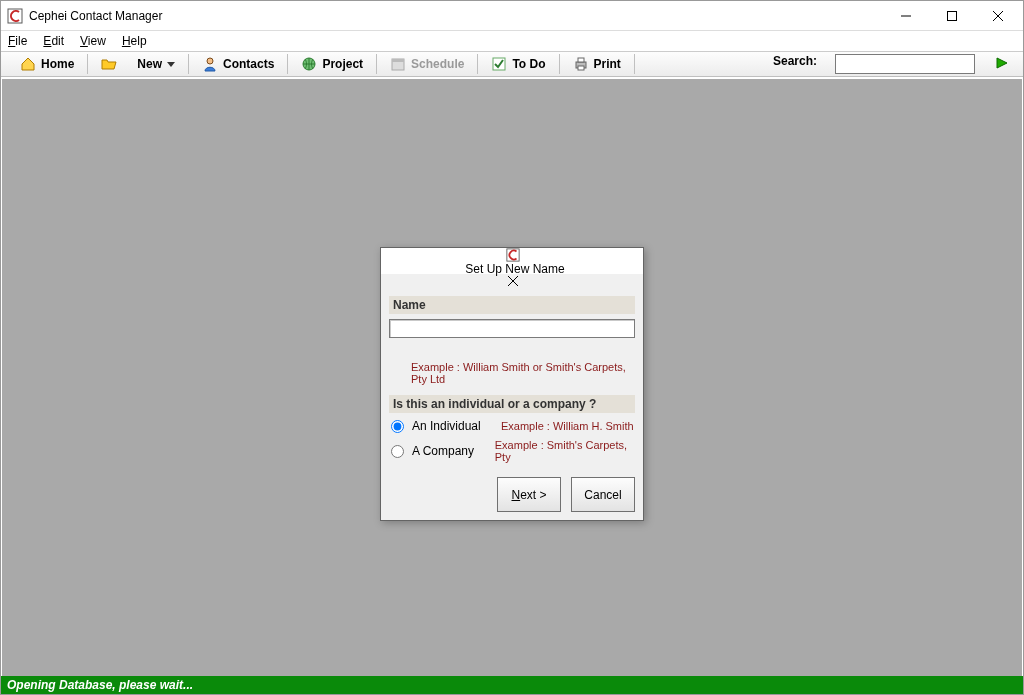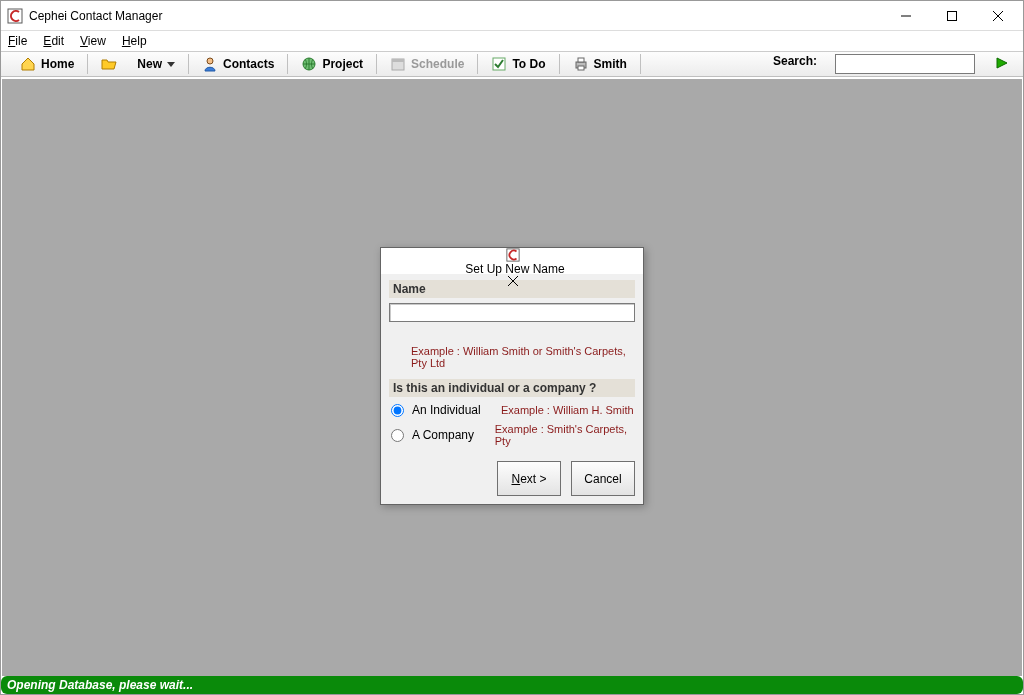--- a/index.html
+++ b/index.html
@@ -101,21 +101,20 @@
     position: absolute;
     left: 0; right: 0; bottom: 0;
     height: 18px;
     background: #0a8a0a;
     color: #fff;
     font-weight: bold;
     font-style: italic;
     font-size: 12px;
     display: flex; align-items: center;
     padding: 0 6px;
-    border-radius: 6px;
   }
   
   .dialog {
     position: absolute;
     left: 379px; top: 246px;
     width: 264px;
     background: #f0f0f0;
     border: 1px solid #646464;
     box-shadow: 2px 2px 8px rgba(0,0,0,0.25);
   }
@@ -126,21 +125,21 @@
     padding: 0 4px 0 6px;
     flex-direction: column;
   }
   .dialog-titlebar .title { font-size: 12px; margin-left: 4px;}
   .dialog-titlebar .spacer { flex: 1; }
   .dlg-close {
     width: 30px; height: 26px;
     display:flex;align-items:center;justify-content:center;
   }
   .dialog-body {
-    padding: 6px 8px 8px 8px;
+    padding: 22px 8px 8px 8px;
   }
   .section-heading {
     background: #e4e0d7;
     font-weight: bold;
     font-size: 12px;
     padding: 2px 4px;
     color: #333;
   }
   .name-input {
     width: 100%;
@@ -282,21 +281,21 @@
   </div>
   <div class="sep"></div>
   <div class="tbtn">
     <span class="ico">
       <svg width="16" height="16" viewBox="0 0 16 16">
           <rect x="3" y="6" width="10" height="6" fill="#bdbdbd" stroke="#666"></rect>
           <rect x="5" y="2" width="6" height="4" fill="#fff" stroke="#666"></rect>
           <rect x="5" y="10" width="6" height="4" fill="#fff" stroke="#666"></rect>
         </svg>
     </span>
-    <span>Smith</span>
+    <span>Print</span>
   </div>
   <div class="sep"></div>
 
   <div class="search-area">
     <span class="search-label">Search:</span>
     <input class="search-input" type="text" style="">
     <div class="go-btn">
       <svg width="14" height="14" viewBox="0 0 14 14">
           <path d="M2 2 L12 7 L2 12 Z" fill="#1faa00" stroke="#0d6b00"></path>
         </svg>

